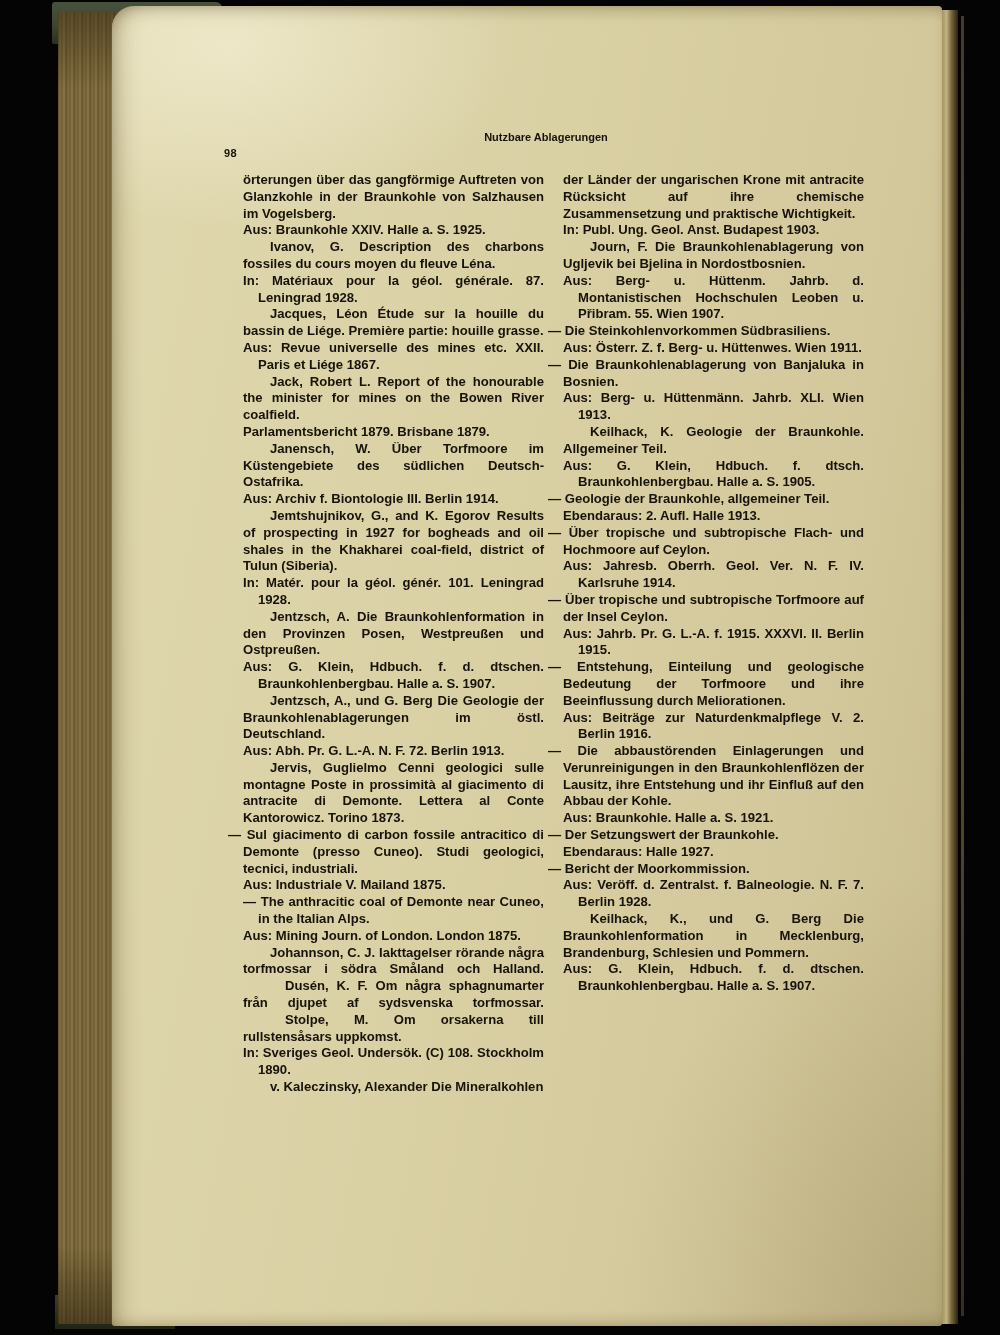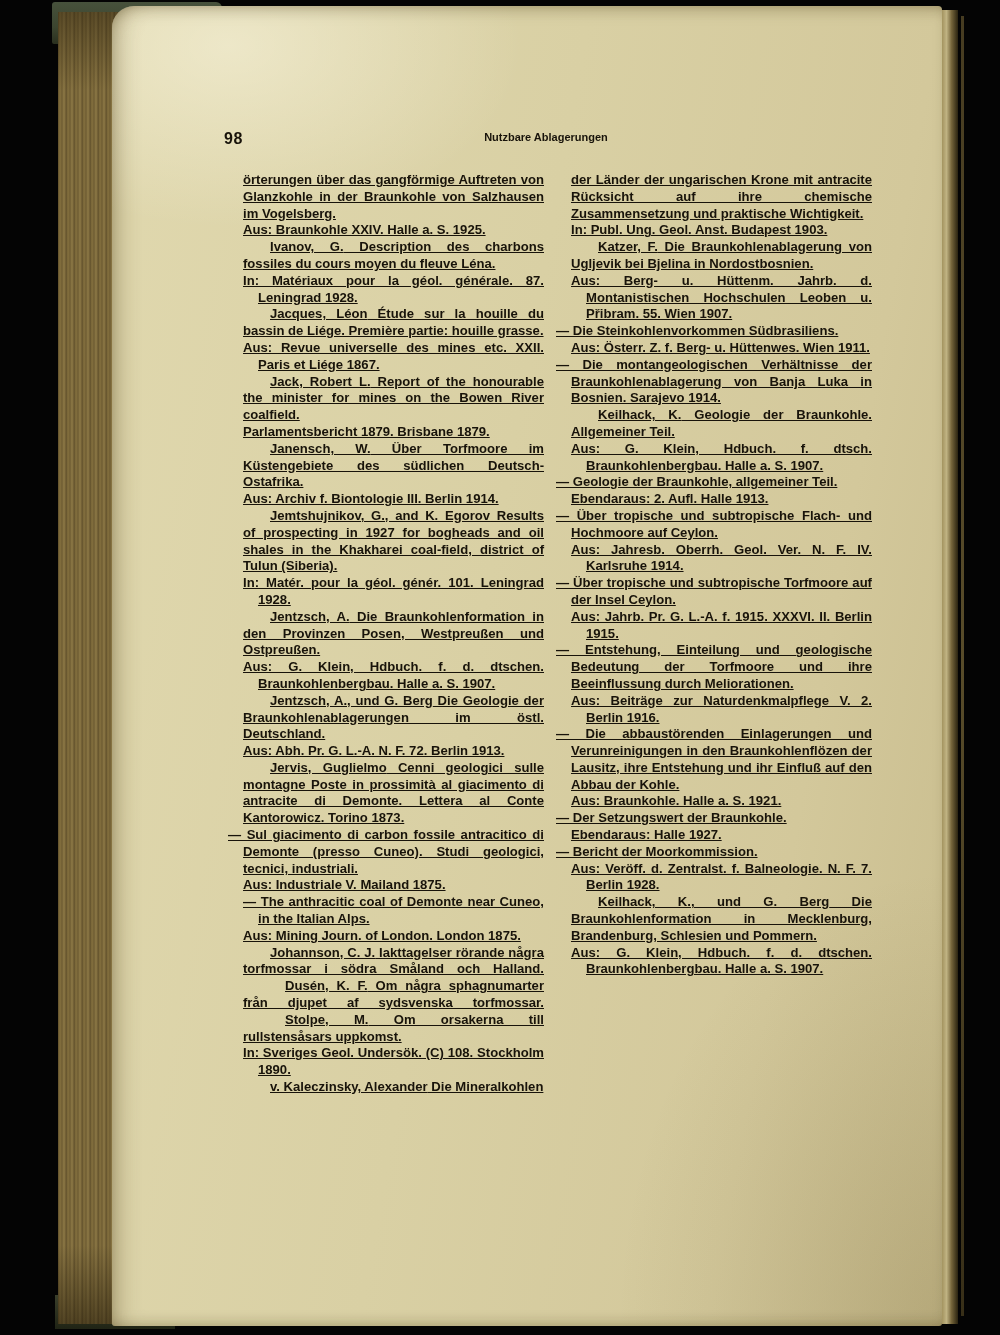--- a/index.html
+++ b/index.html
@@ -43,23 +43,23 @@
     position:absolute;left:961px;top:16px;width:3px;height:1300px;
     background:linear-gradient(180deg,#574a28,#6d5e33 50%,#453a1d);
     opacity:.8;
   }
   
   .text-block{
     position:absolute;left:228px;top:130px;width:652px;
     color:#18130a;font-weight:bold;
   }
   .header-row{position:relative;height:20px;}
-  .page-number{position:absolute;left:-4px;top:0;font-size:16px;letter-spacing:.5px;text-align:center;}
+  .page-number{position:absolute;left:-4px;top:17px;font-size:11px;letter-spacing:.5px;text-align:center;}
   .running-header{position:absolute;left:0;right:16px;top:1px;text-align:center;font-size:11px;}
-  .columns{display:flex;gap:12px;margin-top:22px;text-decoration:underline;}
+  .columns{display:flex;gap:4px;margin-top:22px;}
   .col{width:316px;font-size:13.1px;line-height:16.8px;text-align:justify;}
   .entry{margin:0;}
   p.seg{margin:0;}
   .seg-m{padding-left:15px;text-indent:-15px;}
   .seg-c{padding-left:15px;text-indent:0;}
   .seg-r,.seg-s{padding-left:30px;text-indent:-15px;}
   .bold{font-weight:bold;padding-left:42px;}
 </style>
 </head>
 <body>
@@ -128,33 +128,34 @@
         <div class="entry">
           <p class="seg seg-m"><span class="bold">v. Kaleczinsky, Alexander</span><span class=""> Die Mineralkohlen</span></p>
         </div>
       </div>
     <div class="col">
         <div class="entry">
           <p class="seg seg-c"><span class="">der Länder der ungarischen Krone mit antracite Rücksicht auf ihre chemische Zusammensetzung und praktische Wichtigkeit.</span></p>
           <p class="seg seg-r"><span class="">In: Publ. Ung. Geol. Anst. Budapest 1903.</span></p>
         </div>
         <div class="entry">
-          <p class="seg seg-m"><span class="bold">Katzer, F.</span><span class=""> Die Braunkohlenablagerung von Ugljevik bei Bjelina in Nordostbosnien.</span></p>
+          <p class="seg seg-m"><span class="bold">Journ, F.</span><span class=""> Die Braunkohlenablagerung von Ugljevik bei Bjelina in Nordostbosnien.</span></p>
           <p class="seg seg-r"><span class="">Aus: Berg- u. Hüttenm. Jahrb. d. Montanistischen Hochschulen Leoben u. Přibram. 55. Wien 1907.</span></p>
         </div>
         <div class="entry">
           <p class="seg seg-m"><span class="">— Die Steinkohlenvorkommen Südbrasiliens.</span></p>
           <p class="seg seg-r"><span class="">Aus: Österr. Z. f. Berg- u. Hüttenwes. Wien 1911.</span></p>
         </div>
         <div class="entry">
-          <p class="seg seg-m"><span class="">— Die montangeologischen Verhältnisse der Braunkohlenablagerung von Banja Luka in Bosnien. Sarajevo 1914.</span></p>
+          <p class="seg seg-m"><span class="">— Die Braunkohlenablagerung von Banjaluka in Bosnien.</span></p>
+          <p class="seg seg-r"><span class="">Aus: Berg- u. Hüttenmänn. Jahrb. XLI. Wien 1913.</span></p>
         </div>
         <div class="entry">
           <p class="seg seg-m"><span class="bold">Keilhack, K.</span><span class=""> Geologie der Braunkohle. Allgemeiner Teil.</span></p>
-          <p class="seg seg-r"><span class="">Aus: G. Klein, Hdbuch. f. dtsch. Braunkohlenbergbau. Halle a. S. 1907.</span></p>
+          <p class="seg seg-r"><span class="">Aus: G. Klein, Hdbuch. f. dtsch. Braunkohlenbergbau. Halle a. S. 1905.</span></p>
         </div>
         <div class="entry">
           <p class="seg seg-m"><span class="">— Geologie der Braunkohle, allgemeiner Teil.</span></p>
           <p class="seg seg-r"><span class="">Ebendaraus: 2. Aufl. Halle 1913.</span></p>
         </div>
         <div class="entry">
           <p class="seg seg-m"><span class="">— Über tropische und subtropische Flach- und Hochmoore auf Ceylon.</span></p>
           <p class="seg seg-r"><span class="">Aus: Jahresb. Oberrh. Geol. Ver. N. F. IV. Karlsruhe 1914.</span></p>
         </div>
         <div class="entry">

